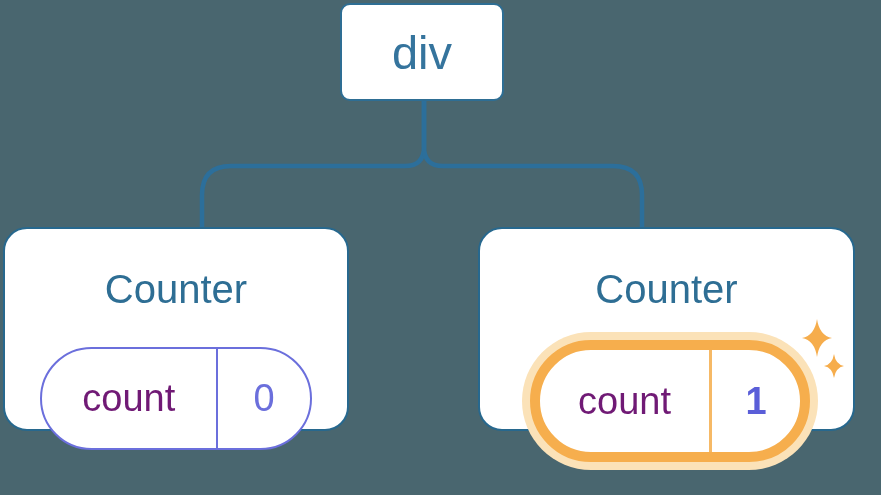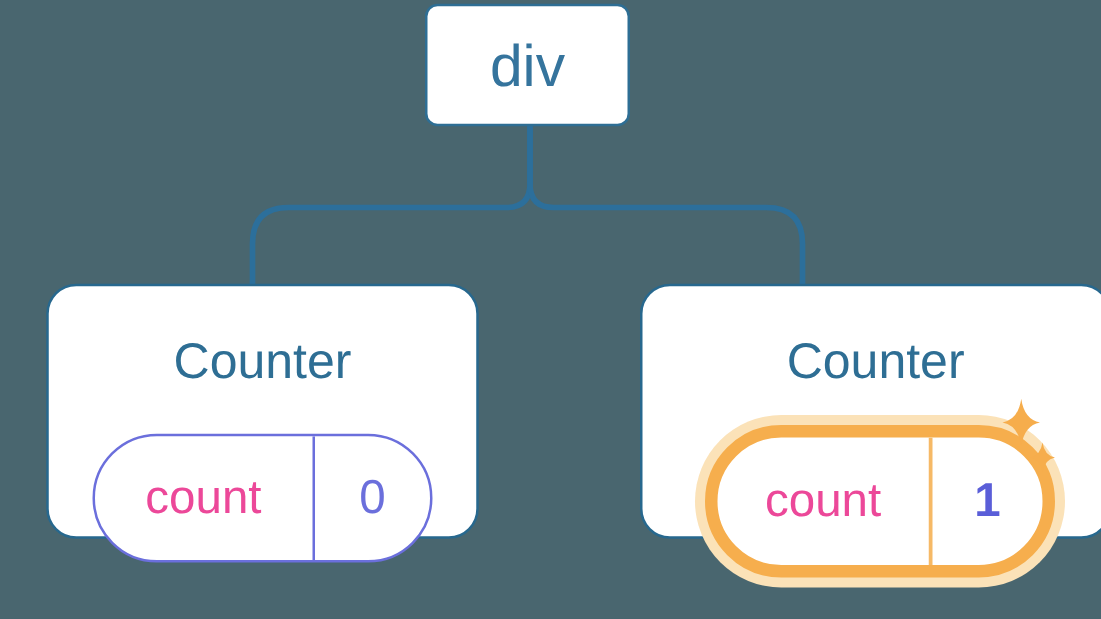--- a/index.html
+++ b/index.html
@@ -26,21 +26,20 @@
     font-size: 47px; font-weight: 500;
     color: #35749D;
   }
 
   .card {
     position: absolute;
     top: 227px; height: 204px;
     background: #FFFFFF;
     border: 2.5px solid #27688E;
     border-radius: 24px;
-    margin-left: 34px;
   }
   .card.left  { left: 3px;   width: 346px; }
   .card.right { left: 478px; width: 377px; }
 
   .card-title {
     margin-top: 38px;
     text-align: center;
     font-size: 40px; font-weight: 500;
     color: #2E6E94;
     line-height: 1.1;
@@ -61,21 +60,21 @@
   .pill.highlight {
     left: 50px; top: 111px;
     width: 280px; height: 122px;
     border: 10px solid #F6AE4D;
     box-shadow: 0 0 0 8px #FBE2B8;
   }
   .pill-name {
     flex: 1;
     display: flex; align-items: center; justify-content: center;
     font-size: 38px;
-    color: #ec4899;
+    color: #701a75;
   }
   .pill-divider { width: 2.5px; background: #6B6FDC; }
   .pill.highlight .pill-divider { width: 3px; background: #F6B966; }
   .pill-value {
     width: 92px;
     display: flex; align-items: center; justify-content: center;
     font-size: 38px;
     color: #6B6FDC;
   }
   .pill.highlight .pill-value { width: 88px; font-weight: 700; color: #5A5ED8; }

